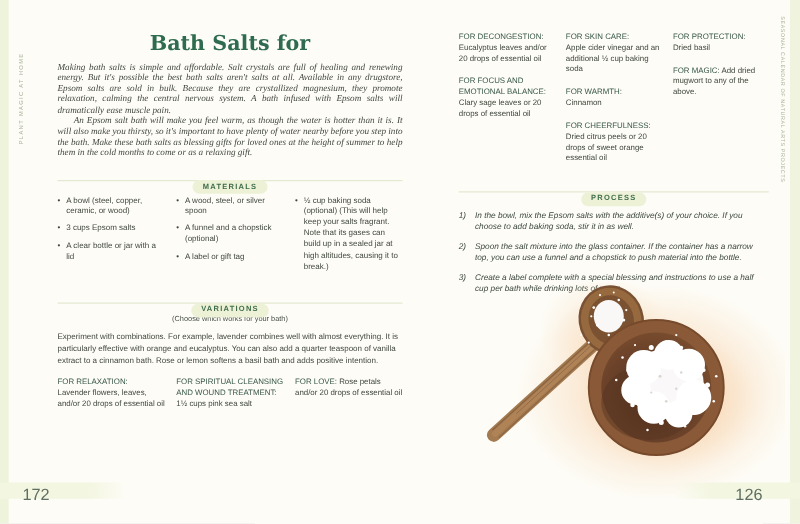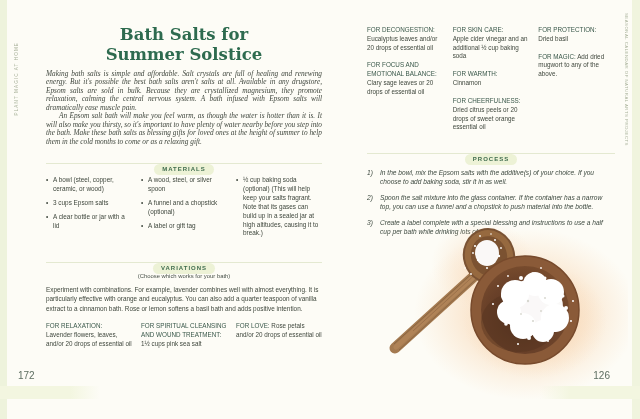--- a/index.html
+++ b/index.html
@@ -47,40 +47,39 @@
   .rpage .uses{margin-top:26px;}
   .mt-proc{margin-top:6px;}
   .steps{margin-top:8px;font-size:6.6px;font-style:italic;line-height:1.42;color:#3e4a40;}
   .step{display:flex;margin-bottom:6px;}
   .step .num{width:13px;flex:none;}
   .step .txt{flex:1;}
   
   .band{position:absolute;height:13px;bottom:20px;}
   .band-left{left:0;width:100px;background:linear-gradient(to right,#f3f6e0 70%,rgba(243,246,224,0));}
   .band-right{right:0;width:100px;background:linear-gradient(to left,#f3f6e0 70%,rgba(243,246,224,0));}
-  .pageno{position:absolute;bottom:38px;font-size:10px;color:#5e6e61;}
+  .pageno{position:absolute;bottom:16px;font-size:13px;color:#5e6e61;}
   .no-left{left:18px;}
   .no-right{right:30px;}
   
   .illus{position:absolute;left:383px;top:226px;width:245px;height:178px;}
 </style>
 </head>
 <body>
 
 <div class="sheet">
   <div class="edge edge-left"></div>
   <div class="edge edge-right"></div>
 
   <div class="vtext vtext-left">PLANT MAGIC AT HOME</div>
   <div class="vtext vtext-right">SEASONAL CALENDAR OF NATURAL ARTS PROJECTS</div>
 
   <div class="lpage">
     <div class="title">
       <div>Bath Salts for</div>
-      <div>Summer Solstice</div>
     </div>
 
     <div class="intro">
       <p>Making bath salts is simple and affordable. Salt crystals are full of healing and renewing energy. But it's possible the best bath salts aren't salts at all. Available in any drugstore, Epsom salts are sold in bulk. Because they are crystallized magnesium, they promote relaxation, calming the central nervous system. A bath infused with Epsom salts will dramatically ease muscle pain.</p>
       <p>An Epsom salt bath will make you feel warm, as though the water is hotter than it is. It will also make you thirsty, so it's important to have plenty of water nearby before you step into the bath. Make these bath salts as blessing gifts for loved ones at the height of summer to help them in the cold months to come or as a relaxing gift.</p>
     </div>
 
     <div class="rule-head mt-mat">
       <span class="pill">MATERIALS</span>
     </div>

